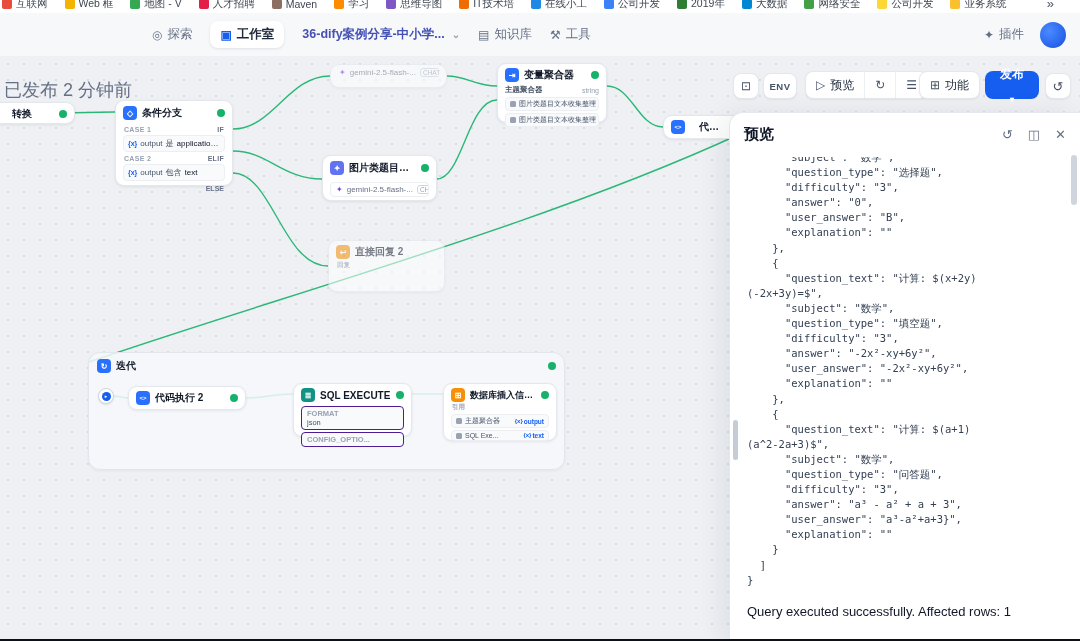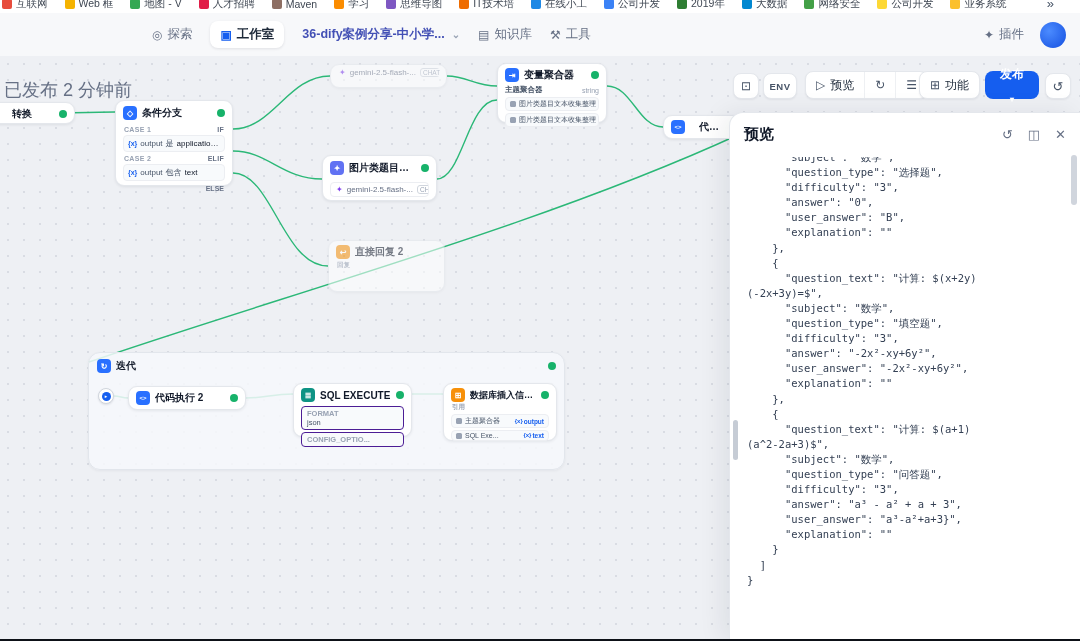--- a/index.html
+++ b/index.html
@@ -441,19 +441,20 @@
           <div class="jline">      "subject": "数学",</div>
           <div class="jline">      "question_type": "问答题",</div>
           <div class="jline">      "difficulty": "3",</div>
           <div class="jline">      "answer": "a³ - a² + a + 3",</div>
           <div class="jline">      "user_answer": "a³-a²+a+3}",</div>
           <div class="jline">      "explanation": ""</div>
           <div class="jline">    }</div>
           <div class="jline">  ]</div>
           <div class="jline">}</div>
         </div>
+      <div class="status-text">Query executed successfully. Affected rows: 1</div>
     </div>
     <div class="panel-scroll"></div>
   </div>
 
   <div class="canvas-scroll"></div>
   <div class="bottom-line"></div>
 </div>
 
 </body></html>

